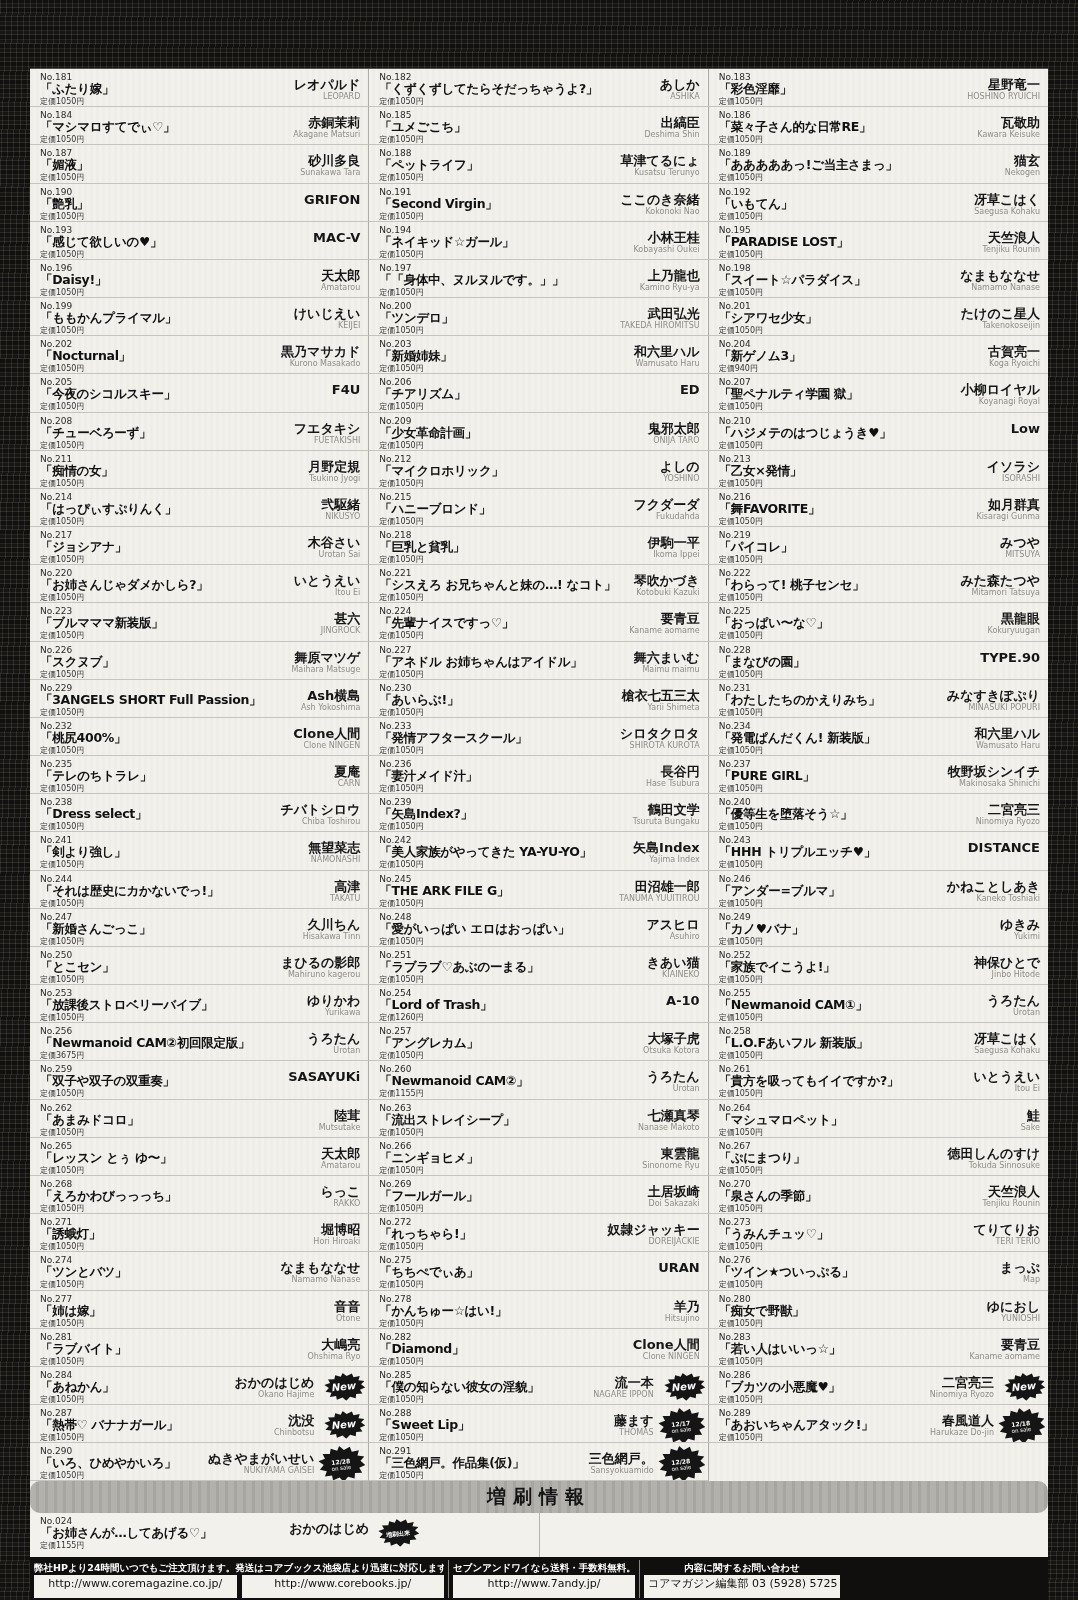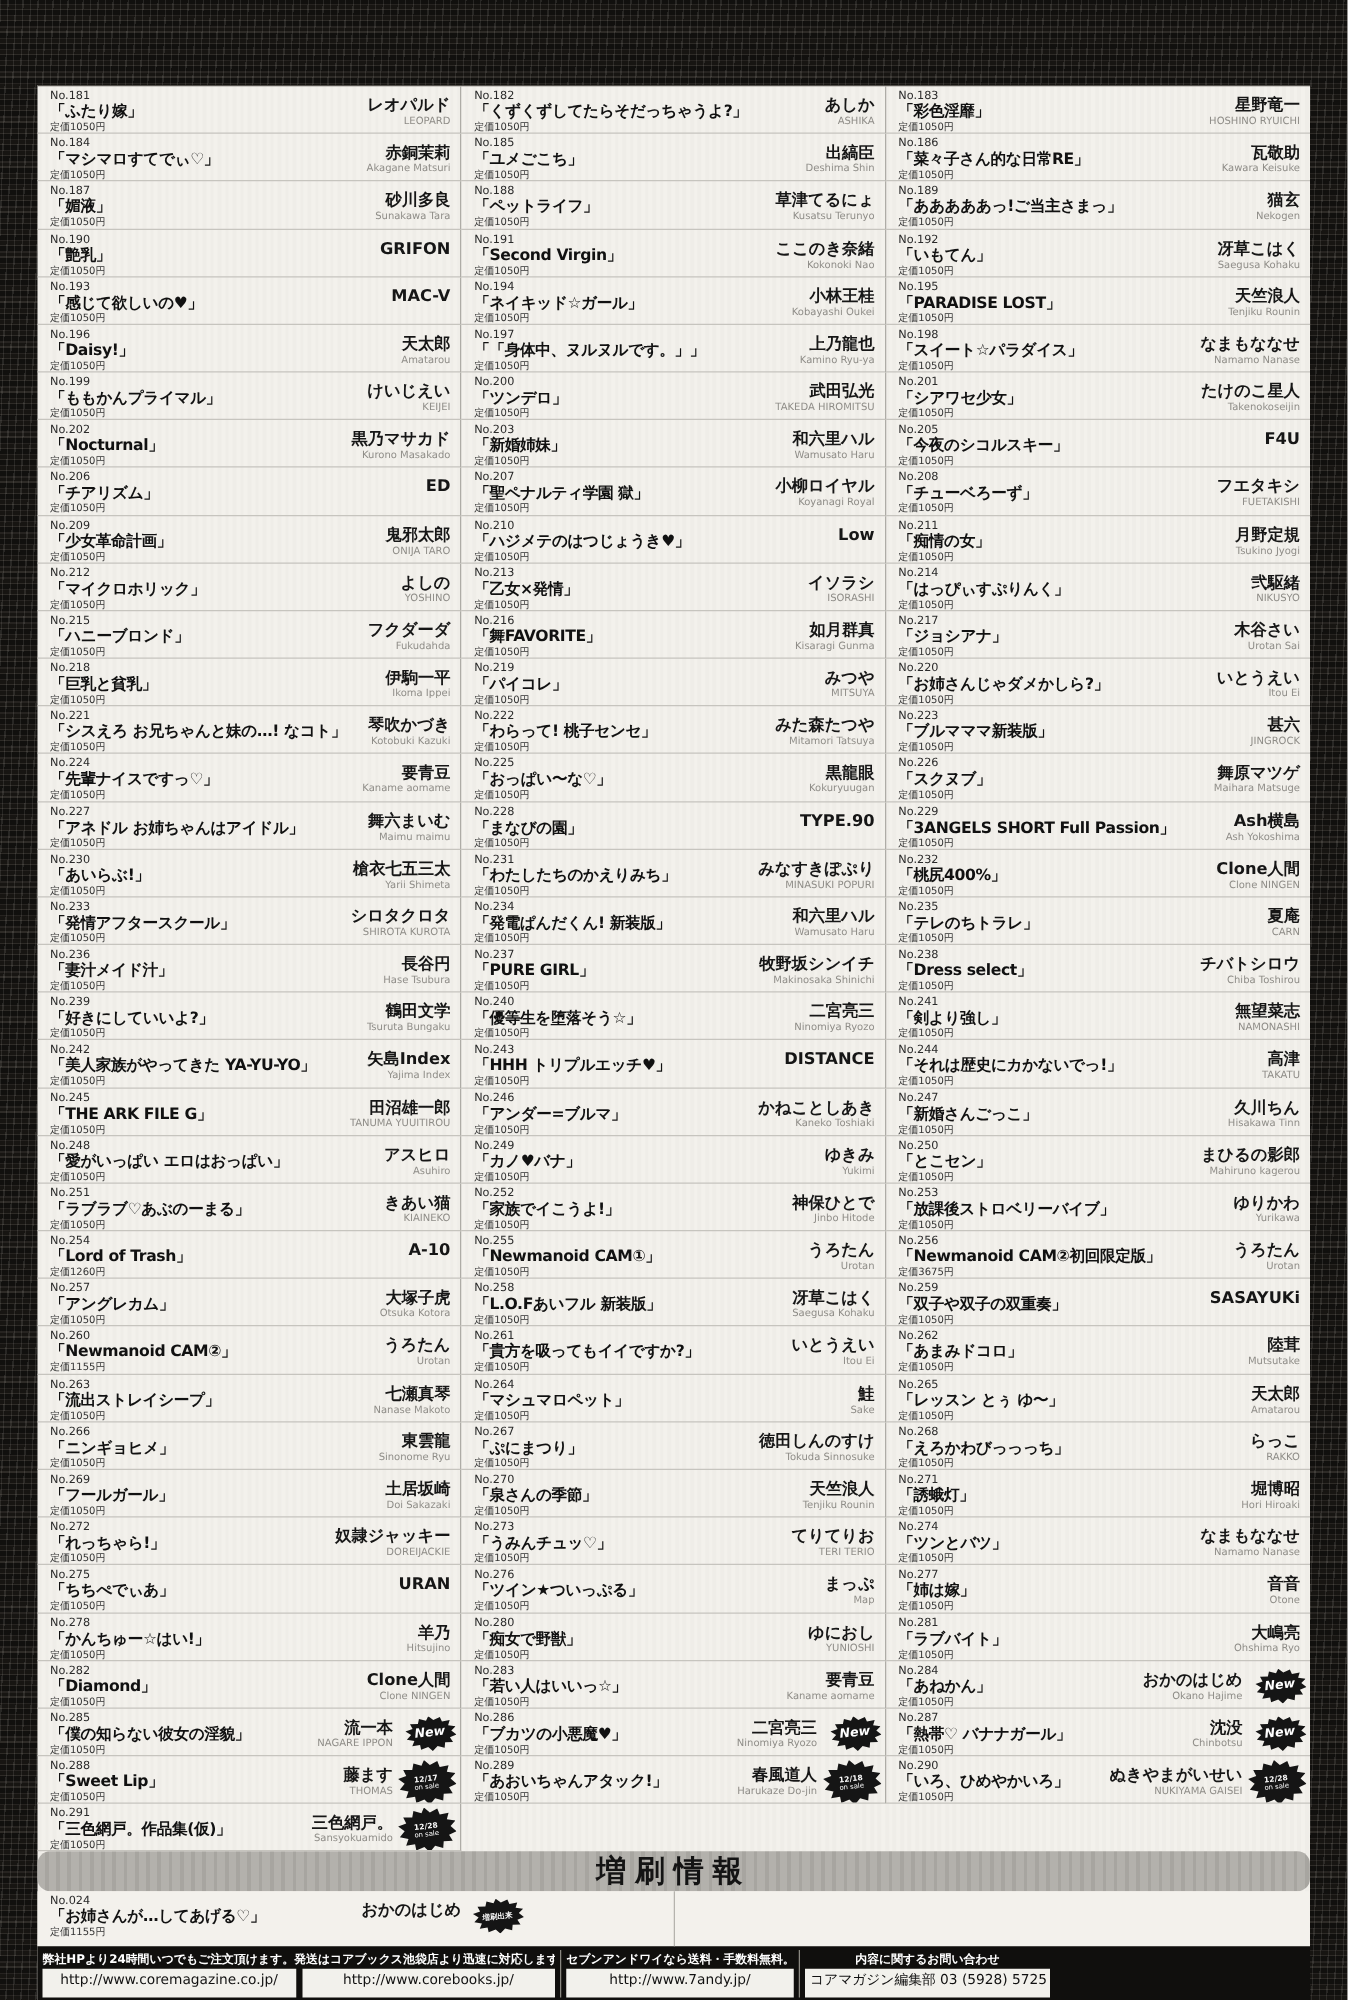--- a/index.html
+++ b/index.html
@@ -26,21 +26,21 @@
     display:flex;flex-direction:column;align-items:center;justify-content:center;
     transform:rotate(-6deg);
     clip-path:polygon(50% 0%,59% 12%,72% 5%,75% 19%,90% 17%,86% 31%,100% 36%,91% 47%,100% 60%,87% 66%,92% 80%,77% 79%,75% 94%,62% 87%,52% 100%,44% 87%,30% 93%,29% 79%,14% 80%,19% 66%,5% 60%,14% 48%,4% 36%,18% 31%,14% 17%,29% 19%,32% 5%,45% 12%);}
   .badge.date{width:48px;height:36px;}
   .badge.small{width:42px;height:28px;top:6px;}
   .badge-label{font-size:10px;font-weight:800;font-style:italic;line-height:10px;}
   .badge-sub{font-size:5.5px;line-height:6px;}
   .badge.tiny .badge-label{font-size:6px;font-style:normal;line-height:7px;}
   .band{height:32px;display:flex;align-items:center;justify-content:center;
     background:repeating-linear-gradient(90deg,#b3b1ac 0 6px,#a7a5a0 6px 9px);
-    color:#141414;font-size:24px;font-weight:800;letter-spacing:7px;border-radius:10px;}
+    color:#141414;font-size:19px;font-weight:800;letter-spacing:7px;border-radius:10px;}
   .reprint-row{display:flex;height:44px;background:#f3f1ec;}
   .reprint-left{position:relative;width:509px;border-right:1px solid #b5b3ad;}
   .reprint-left .entry{border:none;height:100%;}
   .reprint-left .author-block{right:170px;}
   .reprint-left .has-badge .author-block{right:170px;}
   .reprint-left .badge{right:120px;}
   .footer{display:flex;background:#100f0d;padding:3px 4px;gap:4px;height:38px;align-items:stretch;}
   .fsec{display:flex;flex-direction:column;}
   .fsec.b,.fsec.c,.fsec.d{border-left:1px solid #8a8881;padding-left:4px;}
   .fsec.a{width:410px;}
@@ -282,20 +282,30 @@
     <div class="no">No.203</div>
     <div class="title">「新婚姉妹」</div>
     <div class="price">定価1050円</div>
     <div class="author-block">
       <div class="author">和六里ハル</div>
       <div class="romaji">Wamusato Haru</div>
     </div>
 
   </div>
         <div class="entry">
+    <div class="no">No.204</div>
+    <div class="title">「新ゲノム3」</div>
+    <div class="price">定価940円</div>
+    <div class="author-block">
+      <div class="author">古賀亮一</div>
+      <div class="romaji">Koga Ryoichi</div>
+    </div>
+
+  </div>
+        <div class="entry">
     <div class="no">No.205</div>
     <div class="title">「今夜のシコルスキー」</div>
     <div class="price">定価1050円</div>
     <div class="author-block">
       <div class="author">F4U</div>
       <div class="romaji"></div>
     </div>
 
   </div>
         <div class="entry">
@@ -623,21 +633,21 @@
     <div class="title">「Dress select」</div>
     <div class="price">定価1050円</div>
     <div class="author-block">
       <div class="author">チバトシロウ</div>
       <div class="romaji">Chiba Toshirou</div>
     </div>
 
   </div>
         <div class="entry">
     <div class="no">No.239</div>
-    <div class="title">「好きにしていいよ?」</div>
+    <div class="title">「矢島Index?」</div>
     <div class="price">定価1050円</div>
     <div class="author-block">
       <div class="author">鶴田文学</div>
       <div class="romaji">Tsuruta Bungaku</div>
     </div>
 
   </div>
         <div class="entry">
     <div class="no">No.240</div>
     <div class="title">「優等生を堕落そう☆」</div>

